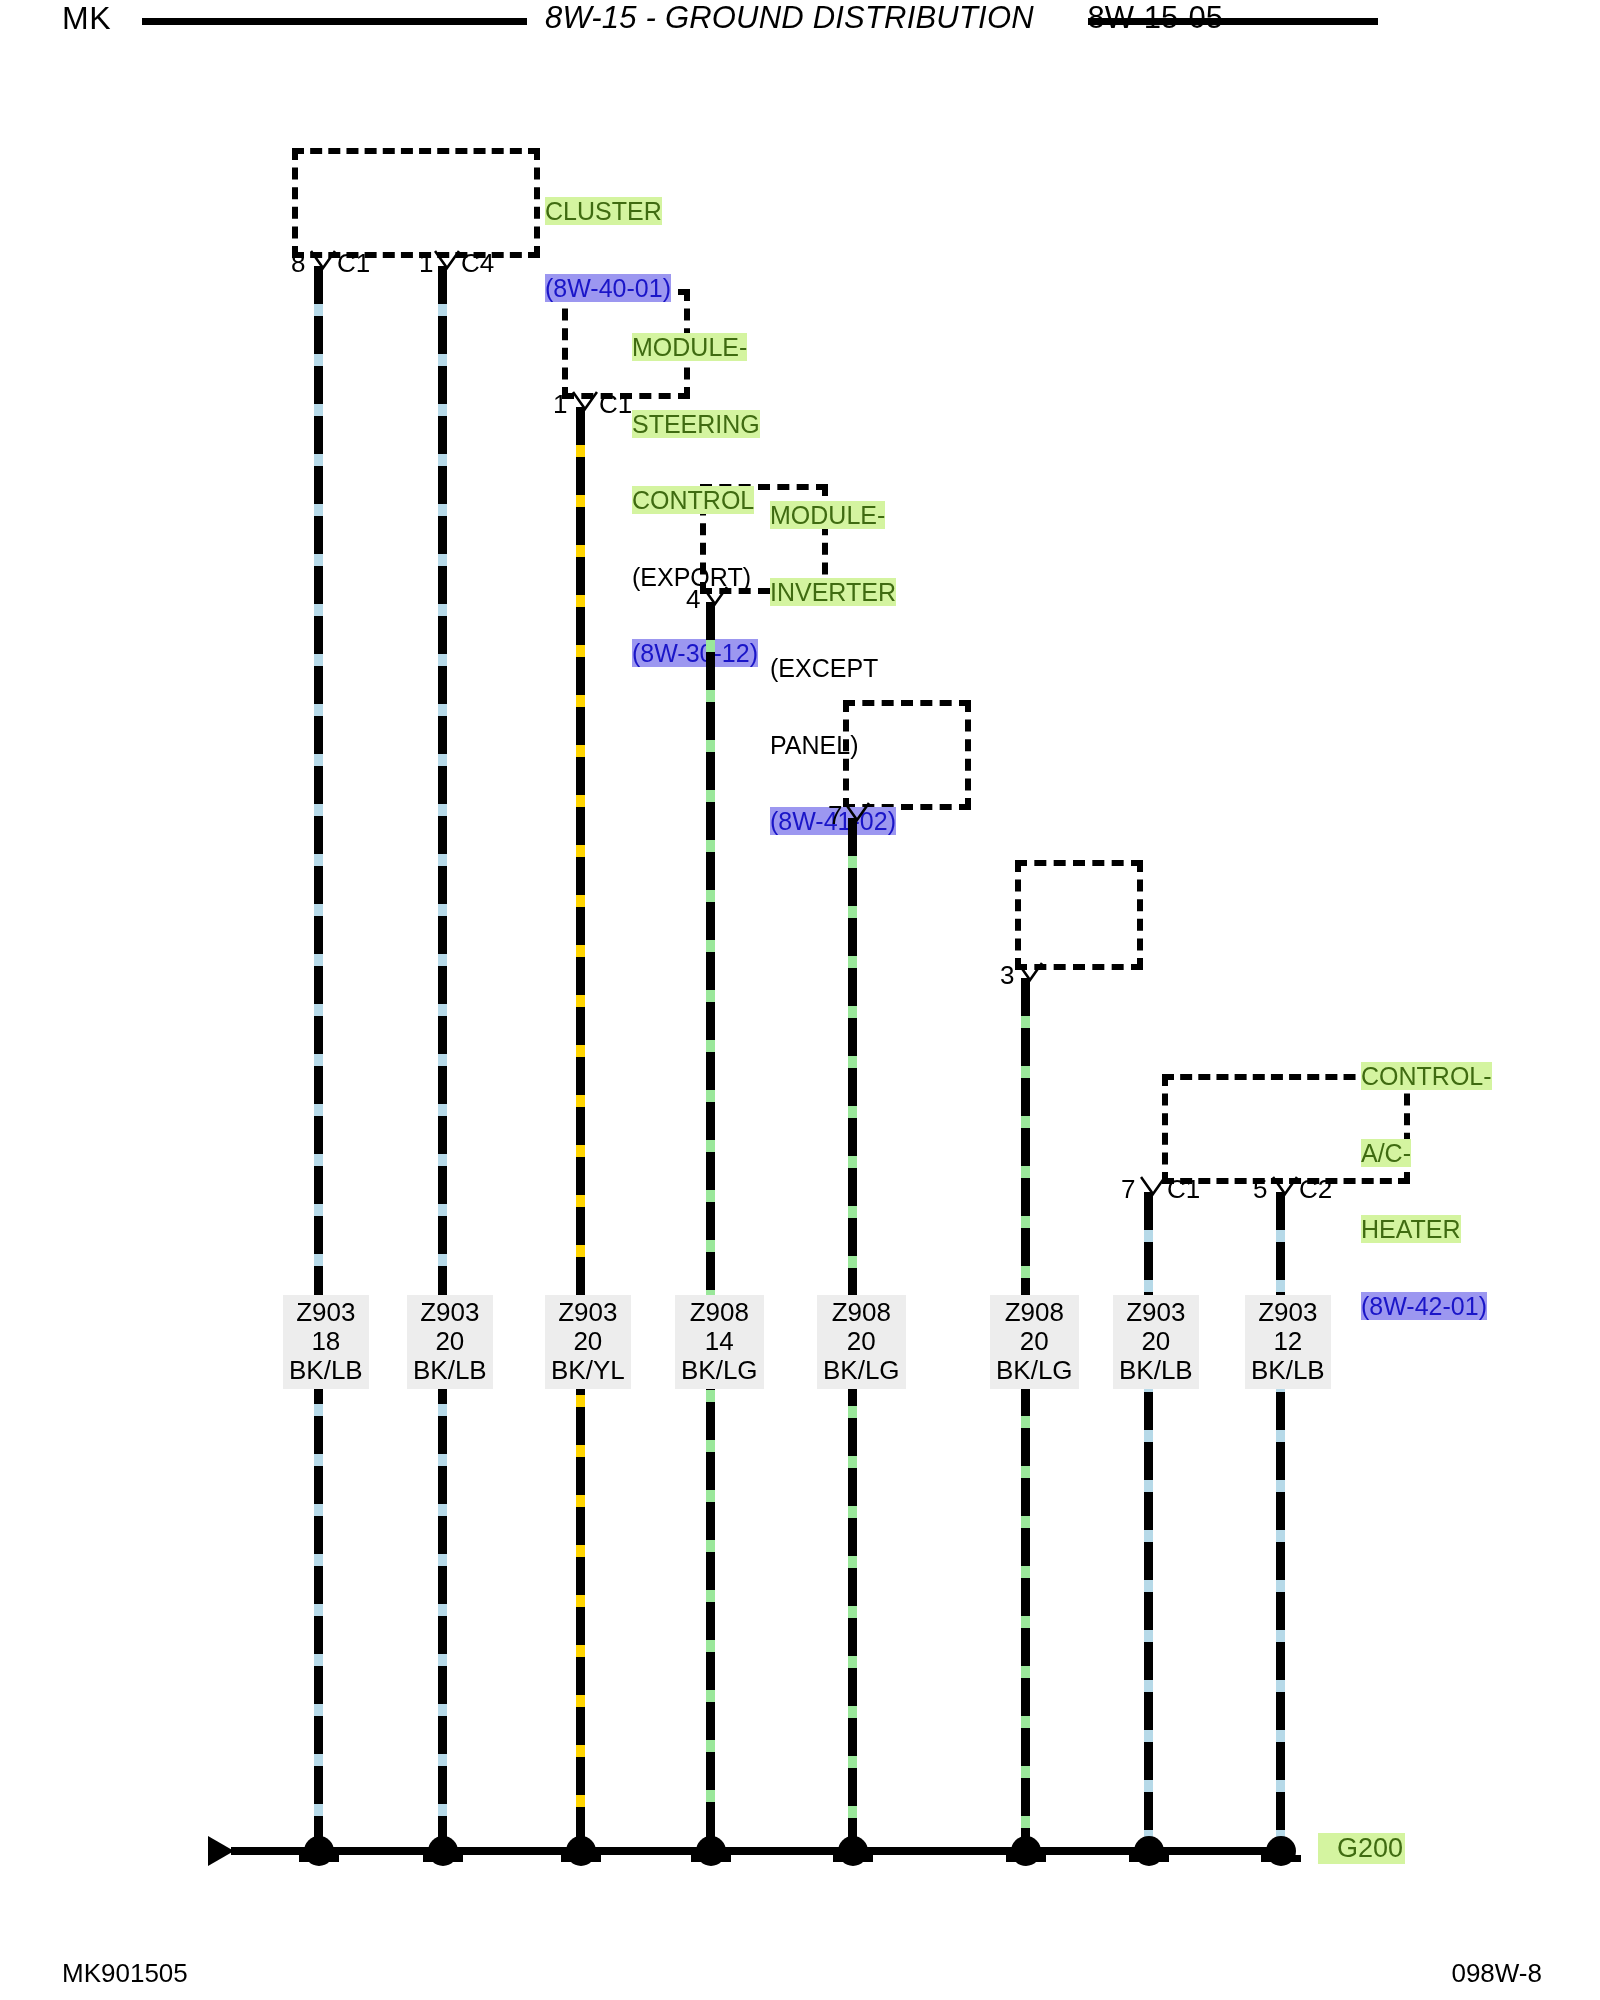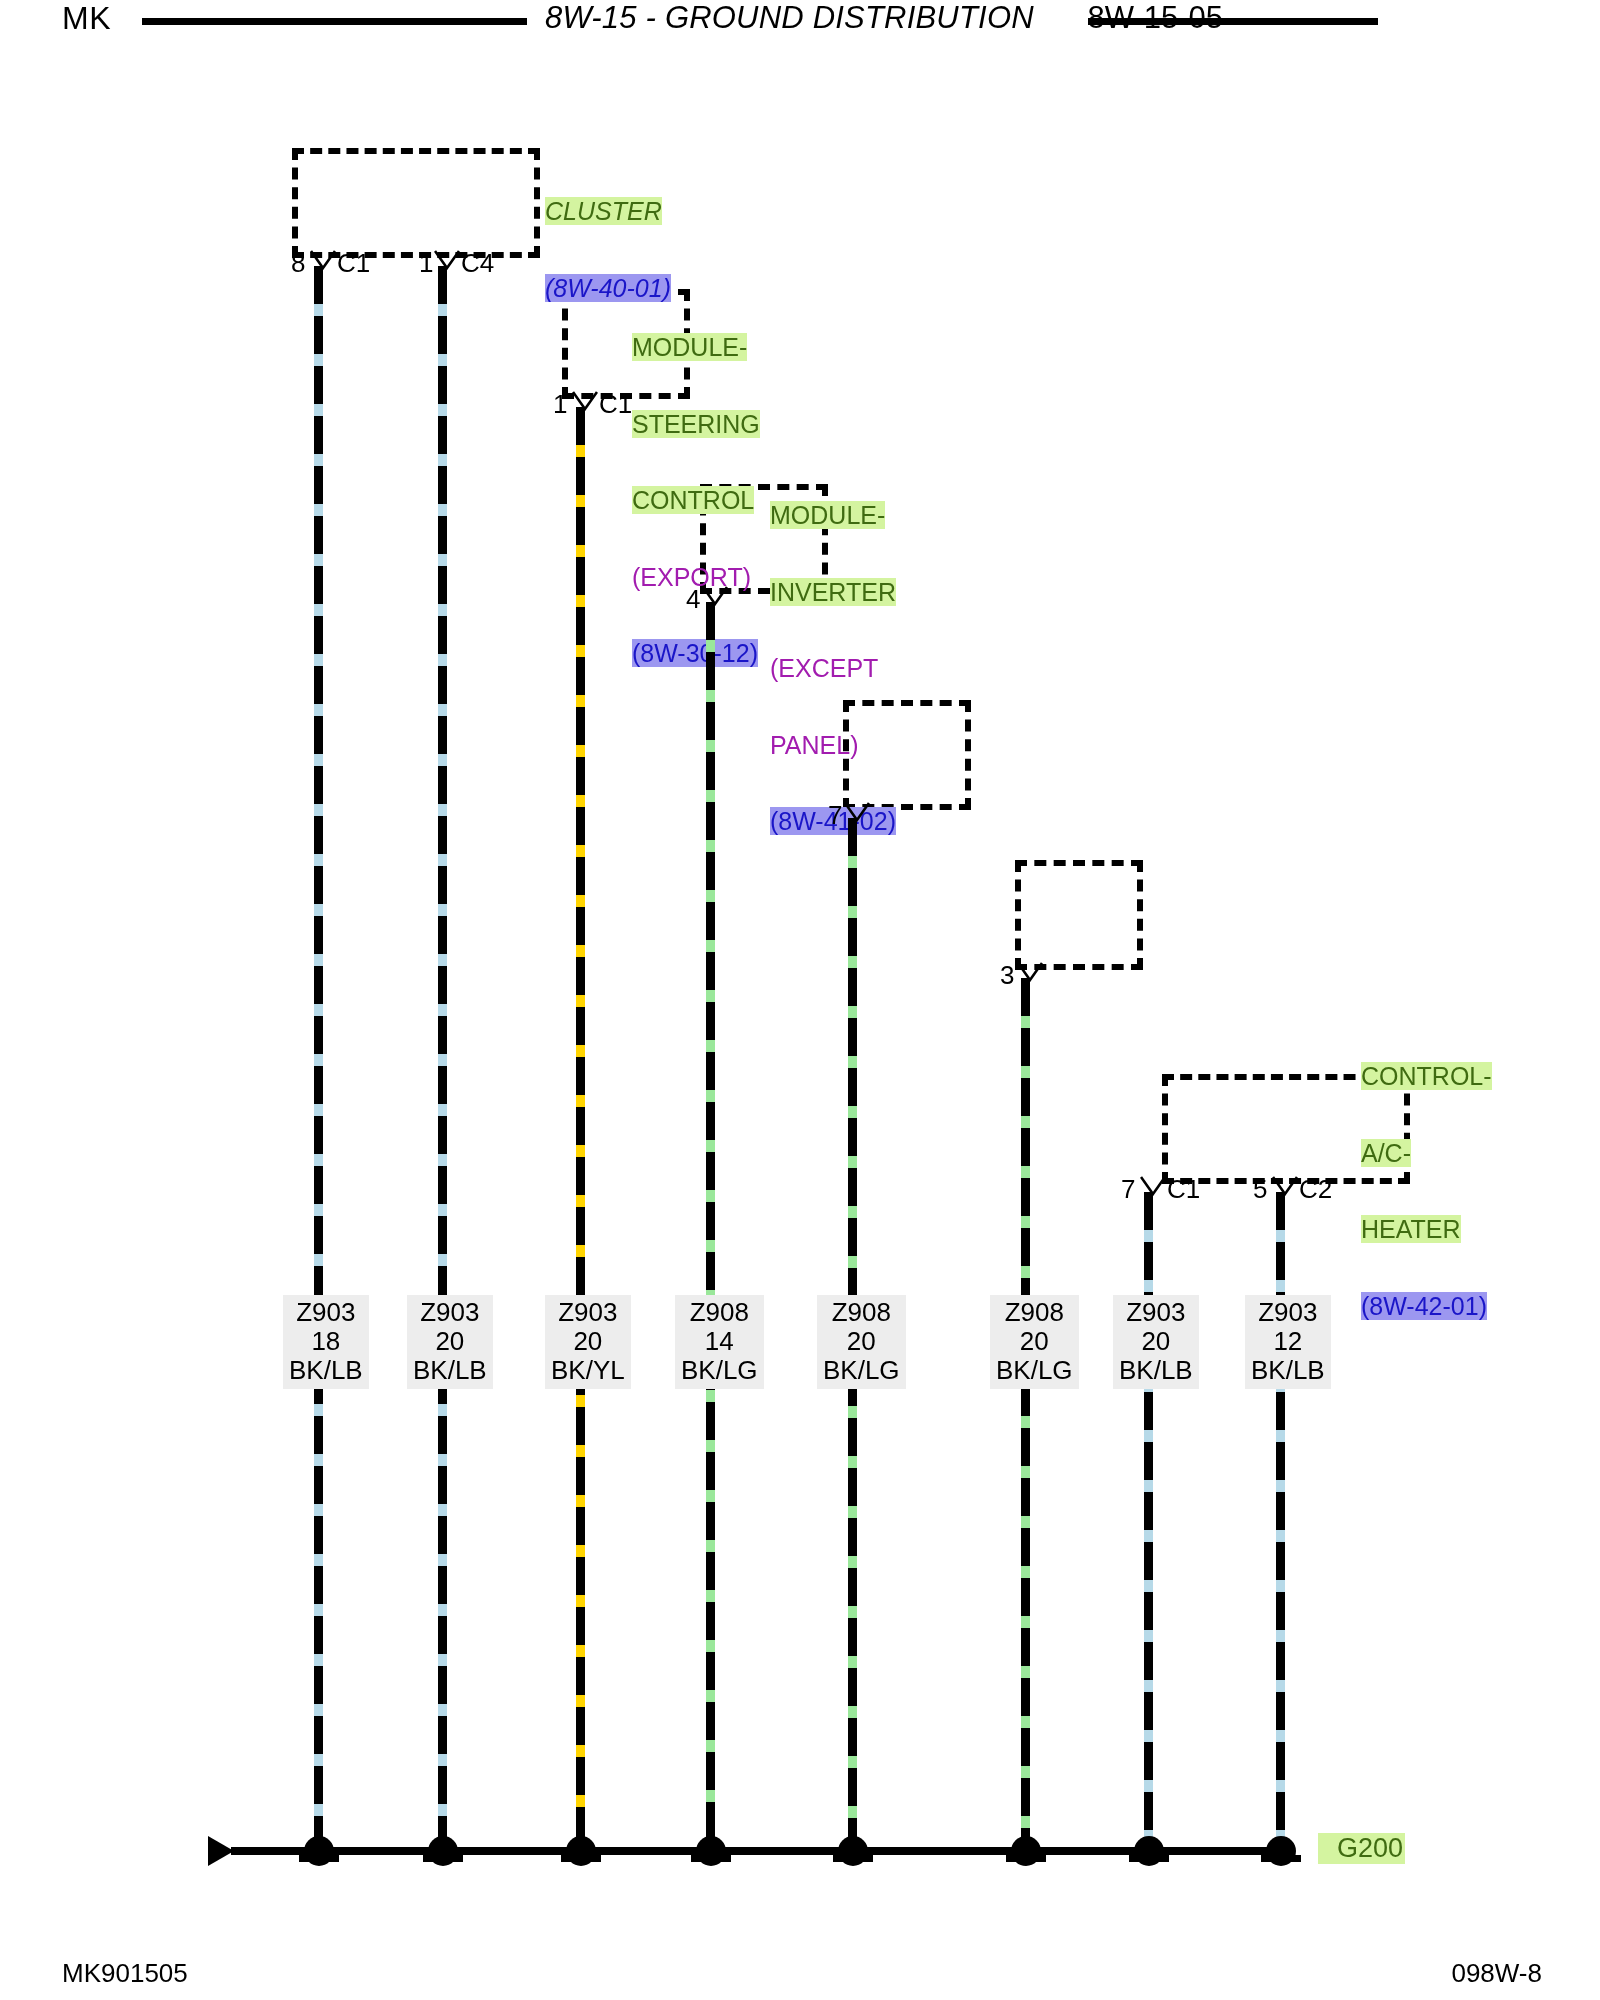--- a/index.html
+++ b/index.html
@@ -19,21 +19,21 @@
   .ftr-left{position:absolute;left:62px;top:1958px;font-size:26px;}
   .ftr-right{position:absolute;right:58px;top:1958px;font-size:26px;}
 
   
   .box{position:absolute;box-sizing:border-box;border:6px dashed #000;background:transparent;}
 
   
   .lbl{position:absolute;font-size:25px;line-height:25.5px;white-space:pre;}
   .lbl .g{color:#3f6b11;background:#d4f4a0;}
   .lbl .b{color:#1a15c8;background:#9c97f0;}
-  .lbl .k{color:#a21caf;background:transparent;}
+  .lbl .k{color:#000000;background:transparent;}
   .lbl div{width:max-content;}
   .pinnum{position:absolute;font-size:26px;}
   .pinlet{position:absolute;font-size:26px;}
   .vee{position:absolute;width:26px;height:20px;}
 
   
   .wire{position:absolute;width:9px;background:#000;}
   .wire.lb{background:
      repeating-linear-gradient(to bottom,#000 0px,#000 38px,#b6d9e8 38px,#b6d9e8 50px);}
   .wire.yl{background:
@@ -69,21 +69,21 @@
   <div class="box" style="left:562px;top:289px;width:128px;height:110px;"></div>
 
   <div class="box" style="left:700px;top:484px;width:128px;height:110px;"></div>
 
   <div class="box" style="left:843px;top:700px;width:128px;height:110px;"></div>
 
   <div class="box" style="left:1015px;top:860px;width:128px;height:110px;"></div>
 
   <div class="box" style="left:1162px;top:1074px;width:248px;height:110px;"></div>
 
-  <div class="lbl" style="left:545px;top:148px;font-style:italic;">
+  <div class="lbl" style="left:545px;top:148px;">
     <div><span class="g">CLUSTER</span></div>
     <div><span class="b">(8W-40-01)</span></div>
   </div>
 
   <div class="lbl" style="left:632px;top:284px;">
     <div><span class="g">MODULE-</span></div>
     <div><span class="g">STEERING</span></div>
     <div><span class="g">CONTROL</span></div>
     <div><span class="k">(EXPORT)</span></div>
     <div><span class="b">(8W-30-12)</span></div>

